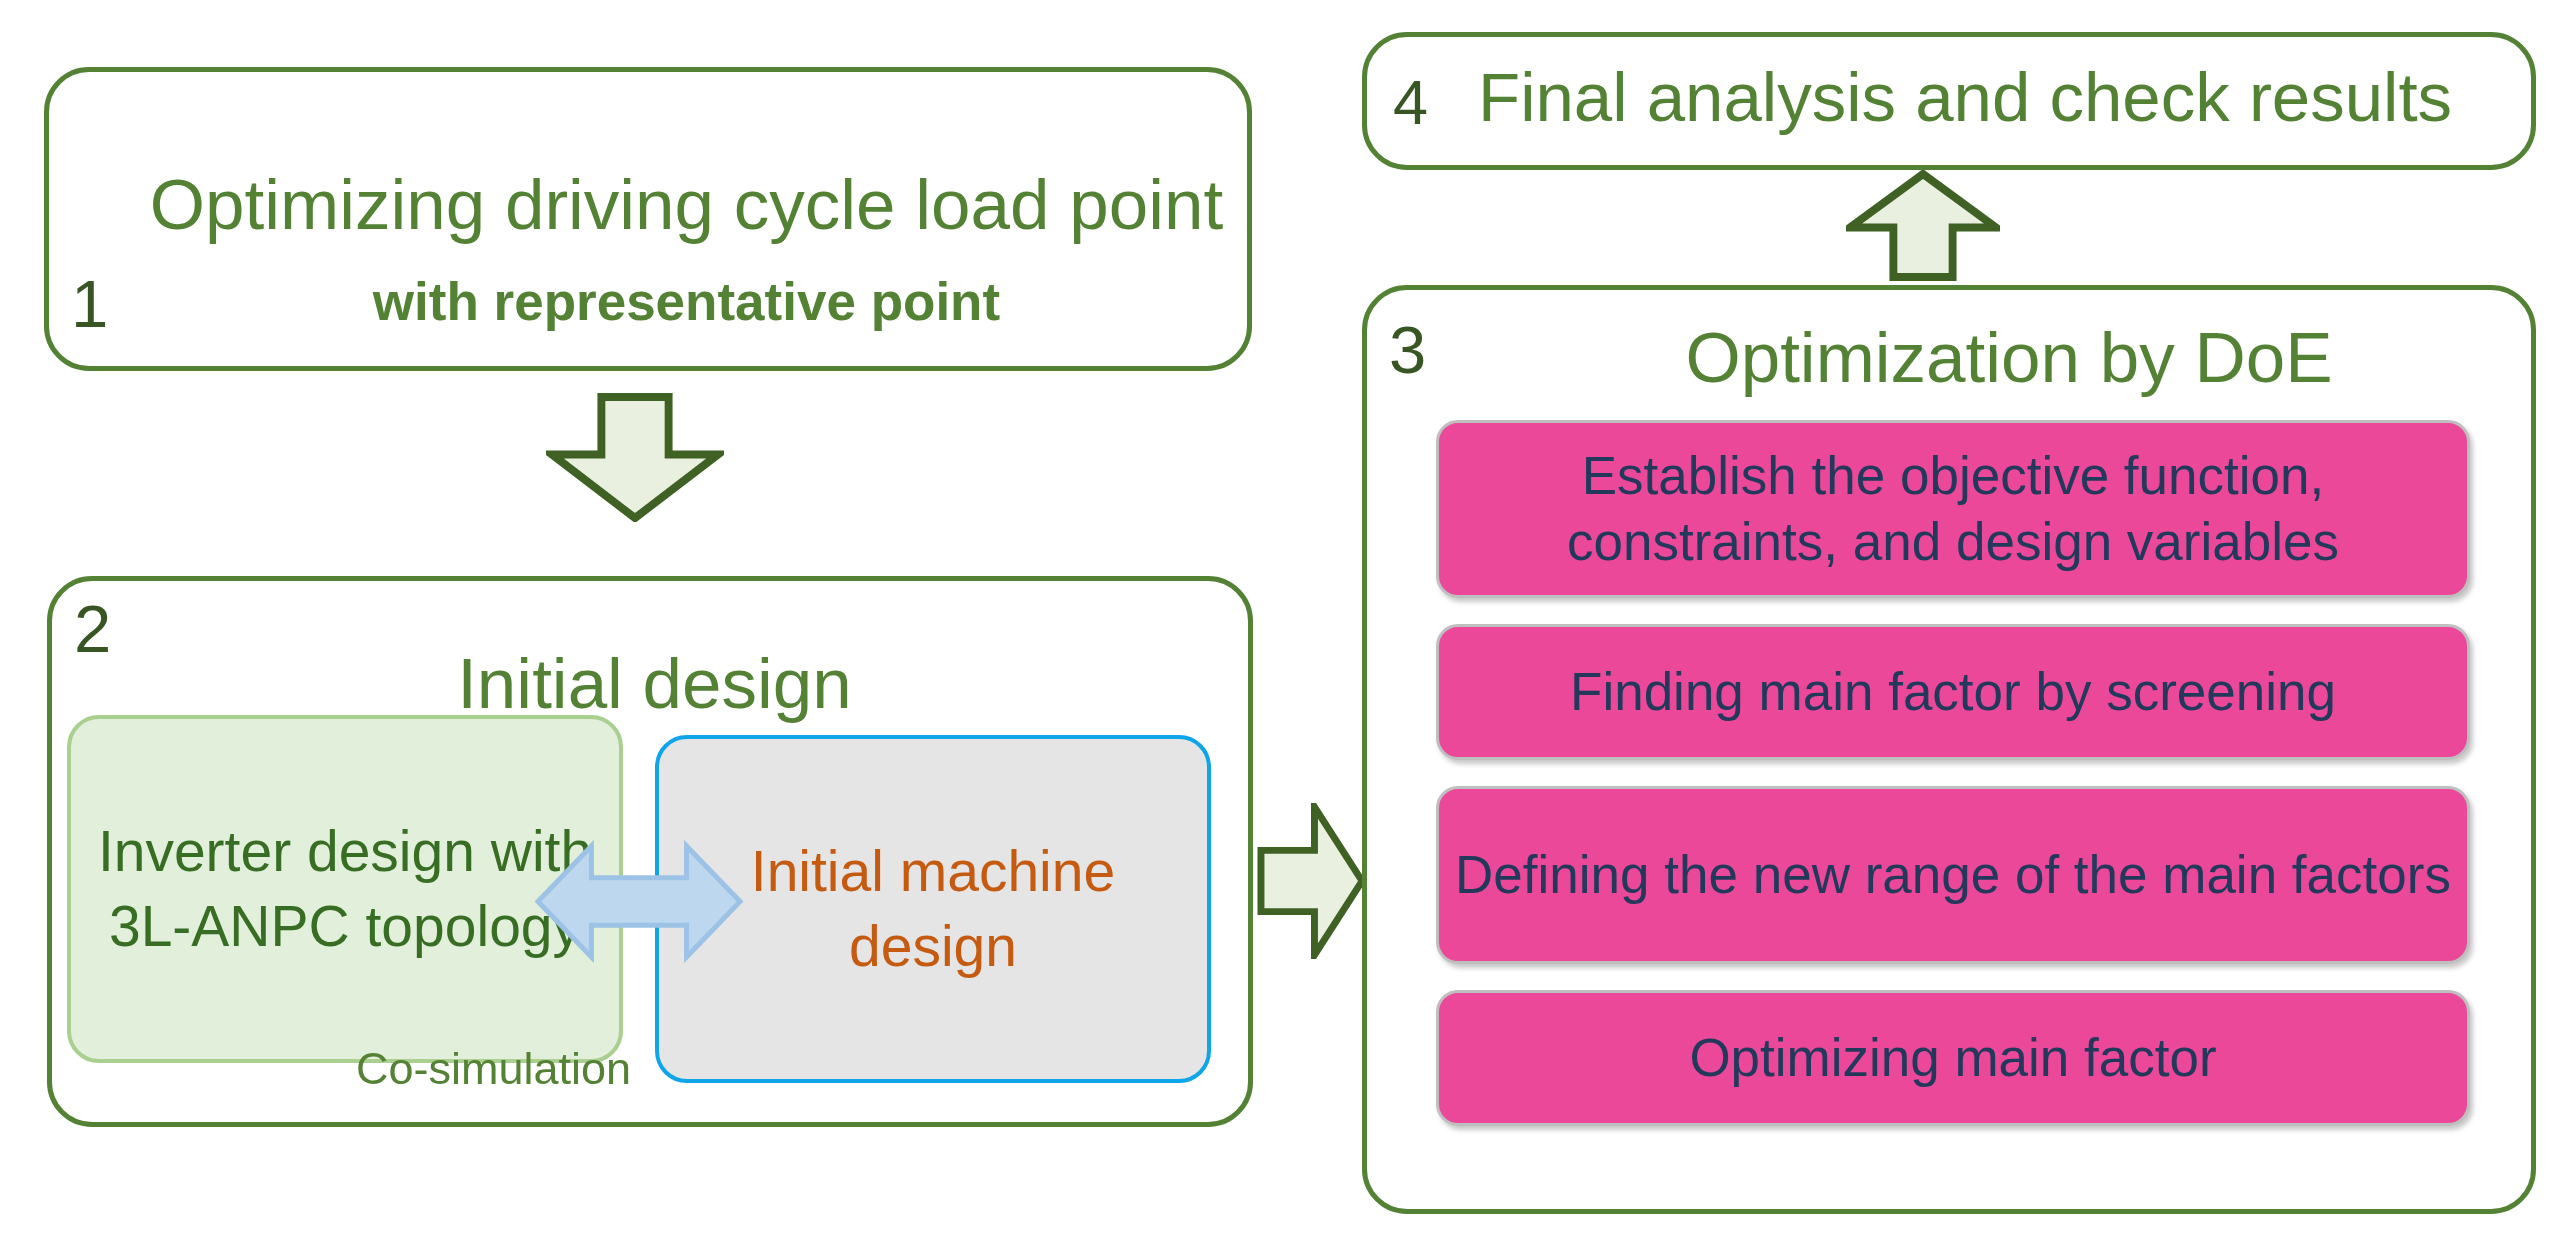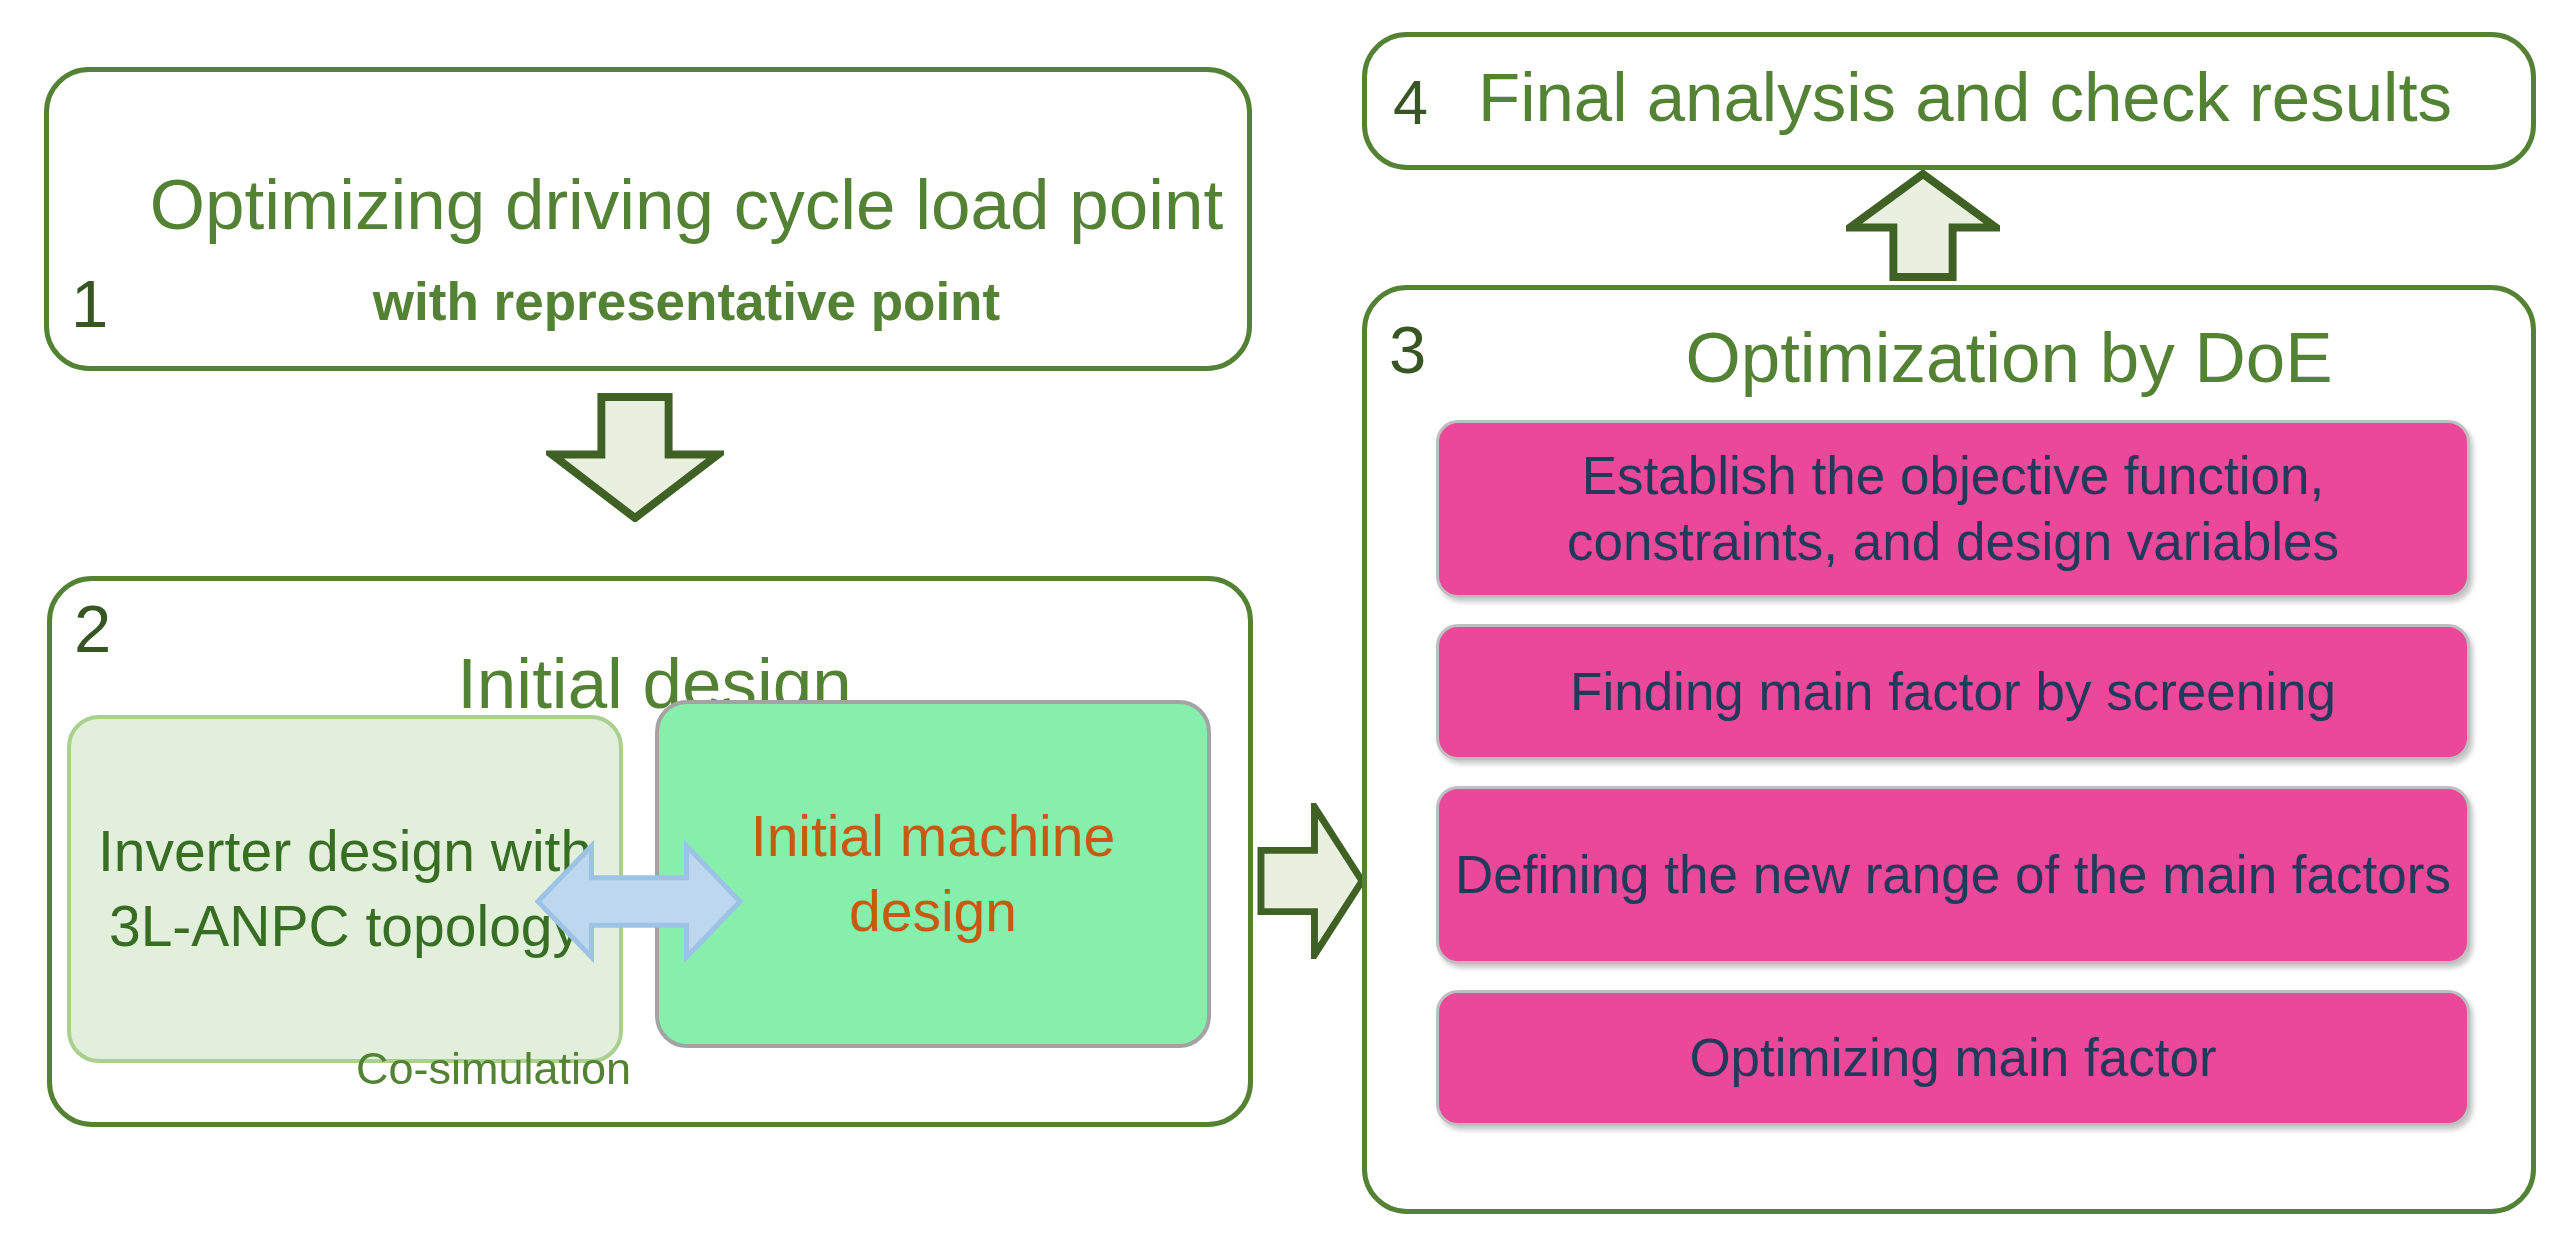--- a/index.html
+++ b/index.html
@@ -83,23 +83,23 @@
     background: #e2efda;
     border: 4px solid #a9d08e;
   }
   #inner-inverter .inner-text {
     color: #376e24;
     font-size: 57px;
     line-height: 1.32;
     padding: 0 18px;
   }
   #inner-machine {
-    left: 655px; top: 700px; width: 556px; height: 348px;
-    background: #86efac;
-    border: 4px solid #a3a3a3;
+    left: 655px; top: 735px; width: 556px; height: 348px;
+    background: #e5e5e5;
+    border: 4px solid #0ea5e9;
   }
   #inner-machine .inner-text {
     color: #c55a11;
     font-size: 57px;
     line-height: 1.32;
     padding: 0 18px;
   }
 
   #arrow-bidir { left: 534px; top: 840px; width: 210px; height: 123px; }
 

